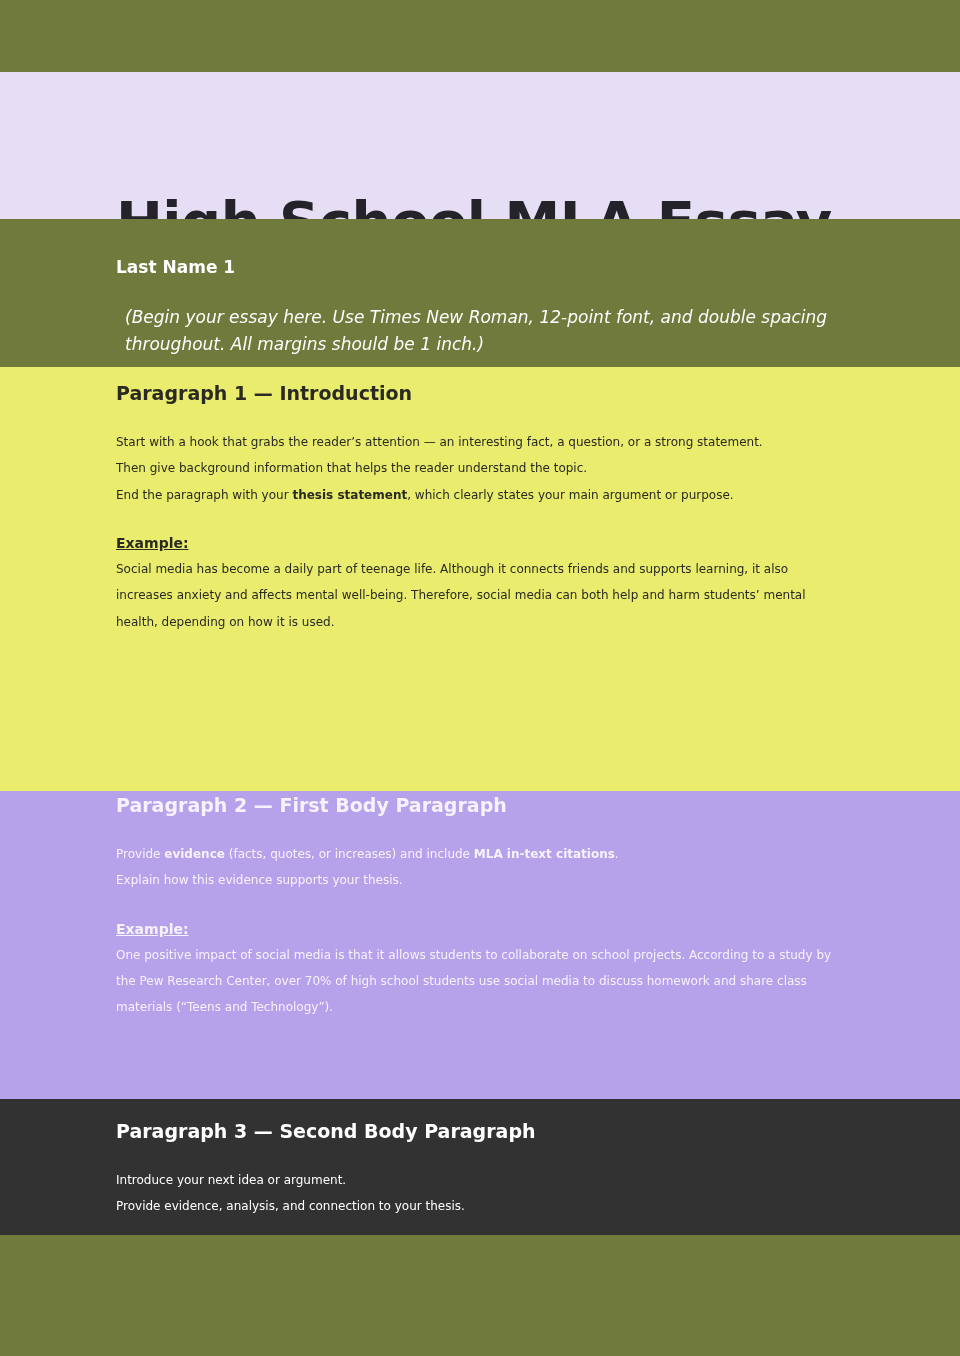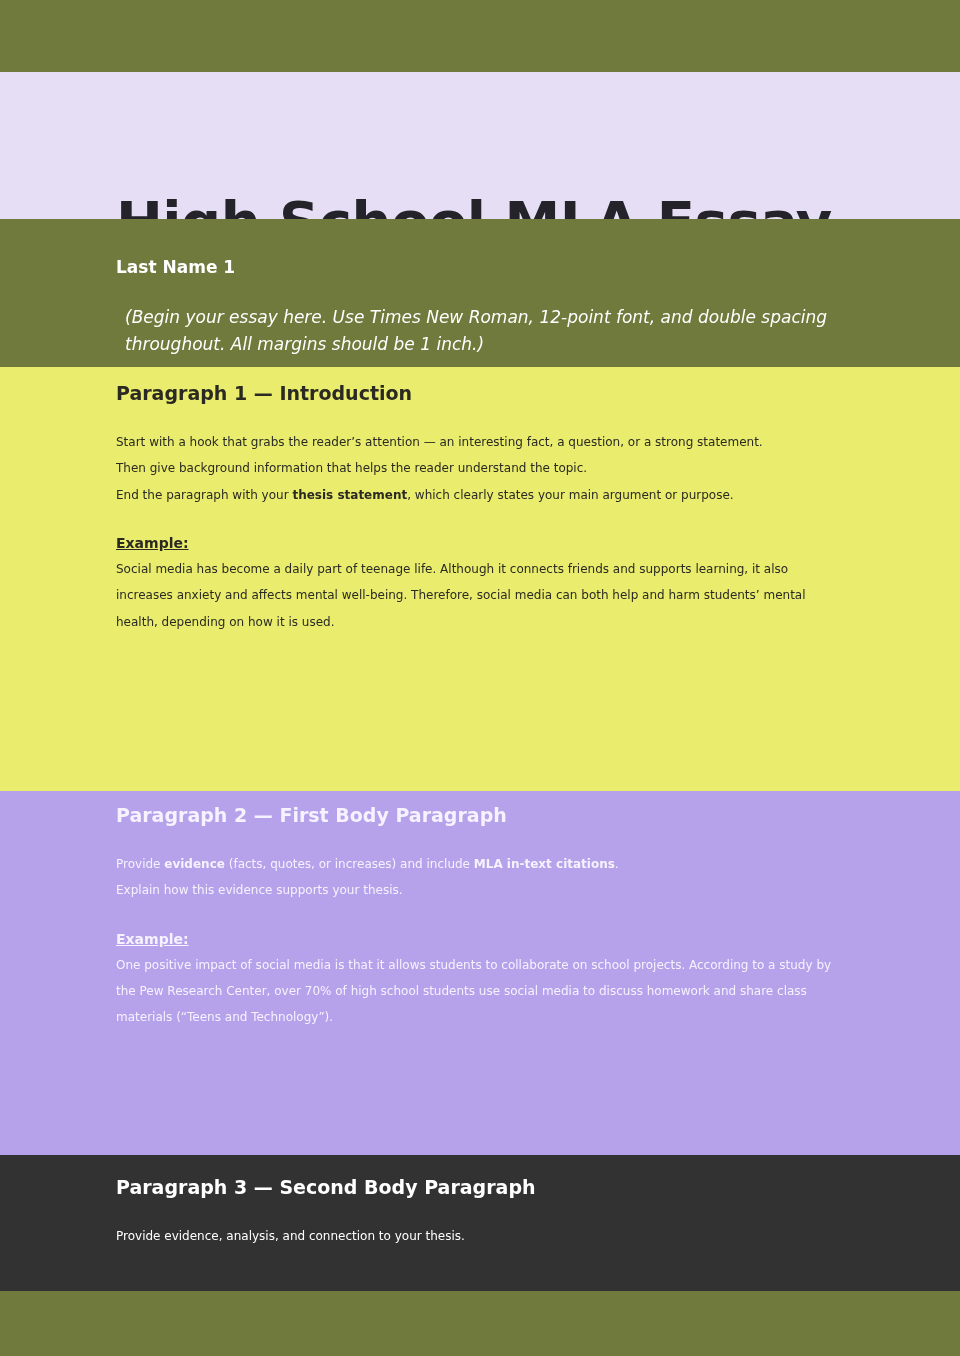--- a/index.html
+++ b/index.html
@@ -16,21 +16,21 @@
   }
   .title-band h1 {
     position: absolute; left: 116px; top: 116px; margin: 0;
     font-family: "DejaVu Sans", sans-serif;
     font-size: 56px; font-weight: bold; color: #25232a;
     line-height: 68px; letter-spacing: -0.5px;
   }
   .section { box-sizing: border-box; padding: 0 116px; position: relative; }
   .s-olive { background: #6f7a3c; color: #ffffff; height: 148px; padding-top: 37px; }
   .s-yellow { background: #eaec6e; color: #2a2a22; height: 424px; padding-top: 12px; }
-  .s-purple { background: #b5a2ea; color: #f6f2ff; height: 364px; padding-top: 10px; }
+  .s-purple { background: #b5a2ea; color: #f6f2ff; height: 308px; padding-top: 0; }
   .s-dark { background: #323232; color: #ffffff; height: 136px; padding-top: 18px; }
   .bottom-band { background: #6f7a3c; height: 179px; }
   .lastname { font-size: 17px; font-weight: bold; line-height: 22px; margin: 0 0 26px 0; }
   .intro { font-size: 17px; font-style: italic; line-height: 26.5px; margin: 9px; }
   .head { font-size: 19px; font-weight: bold; line-height: 28px; margin: 0 0 22px 0; }
   .body { font-size: 12px; line-height: 26.3px; margin: 0; }
   .ex-label { font-size: 14px; font-weight: bold; line-height: 26.3px; margin: 22px 0 0 0; text-decoration: underline; }
   b { font-weight: bold; }
 </style>
 </head>
@@ -59,16 +59,17 @@
 <div class="section s-purple">
   <p class="head">Paragraph 2 — First Body Paragraph</p>
   <p class="body"><span>Provide </span><b>evidence</b><span> (facts, quotes, or increases) and include </span><b>MLA in-text citations</b><span>.</span></p>
   <p class="body">Explain how this evidence supports your thesis.</p>
   <p class="ex-label">Example:</p>
   <p class="body">One positive impact of social media is that it allows students to collaborate on school projects. According to a study by the Pew Research Center, over 70% of high school students use social media to discuss homework and share class materials (“Teens and Technology”).</p>
 </div>
 
 <div class="section s-dark">
   <p class="head">Paragraph 3 — Second Body Paragraph</p>
+  <p class="body">Introduce your next idea or argument.</p>
   <p class="body">Provide evidence, analysis, and connection to your thesis.</p>
 </div>
 
 <div class="bottom-band"></div>
 
 </body></html>

